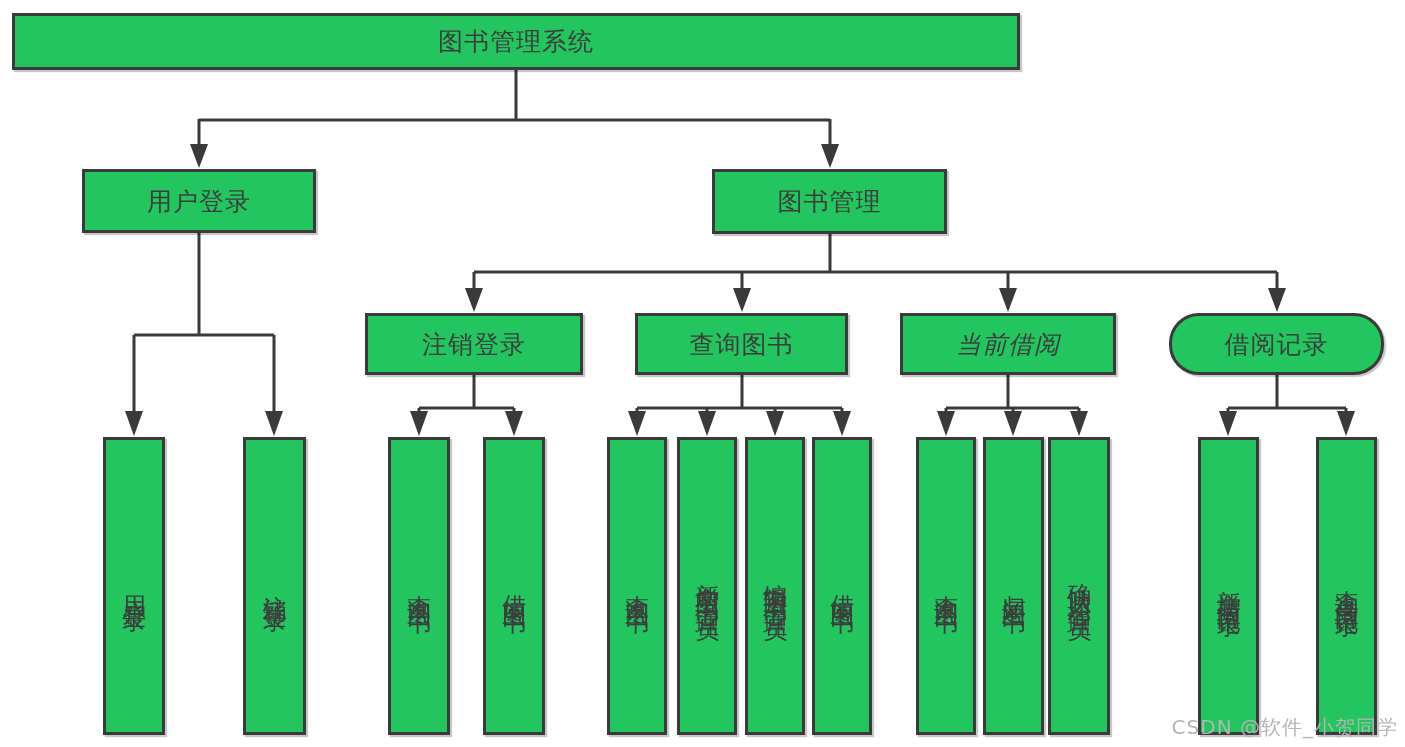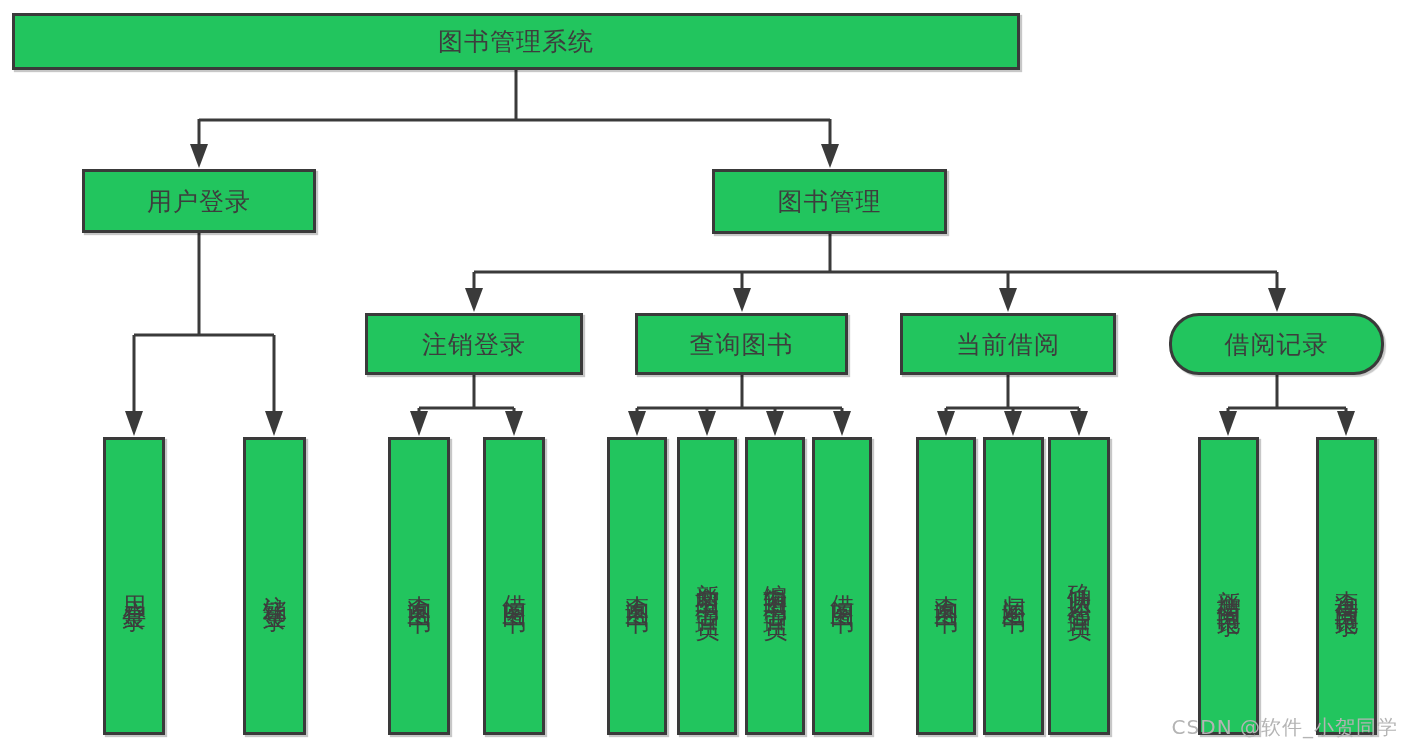--- a/index.html
+++ b/index.html
@@ -116,21 +116,21 @@
   <div class="node" style="left:712px; top:169px; width:235px; height:65px;">
     <span class="hlabel">图书管理</span>
   </div>
 
   <div class="node" style="left:365px; top:313px; width:218px; height:62px;">
     <span class="hlabel">注销登录</span>
   </div>
   <div class="node" style="left:635px; top:313px; width:213px; height:62px;">
     <span class="hlabel">查询图书</span>
   </div>
-  <div class="node" style="left:900px; top:313px; width:216px; height:62px;">
+  <div class="node" style="left:900px; top:313px; width:216px; height:62px;font-style:italic;">
     <span class="hlabel">当前借阅</span>
   </div>
   <div class="node" style="left:1169px; top:313px; width:215px; height:62px;border-radius:30px;">
     <span class="hlabel">借阅记录</span>
   </div>
 
   <div class="node vnode" style="left:103px; top:437px; width:62px; height:298px;">
     <span class="vlabel">用户登录</span>
   </div>
   <div class="node vnode" style="left:243px; top:437px; width:63px; height:298px;">

